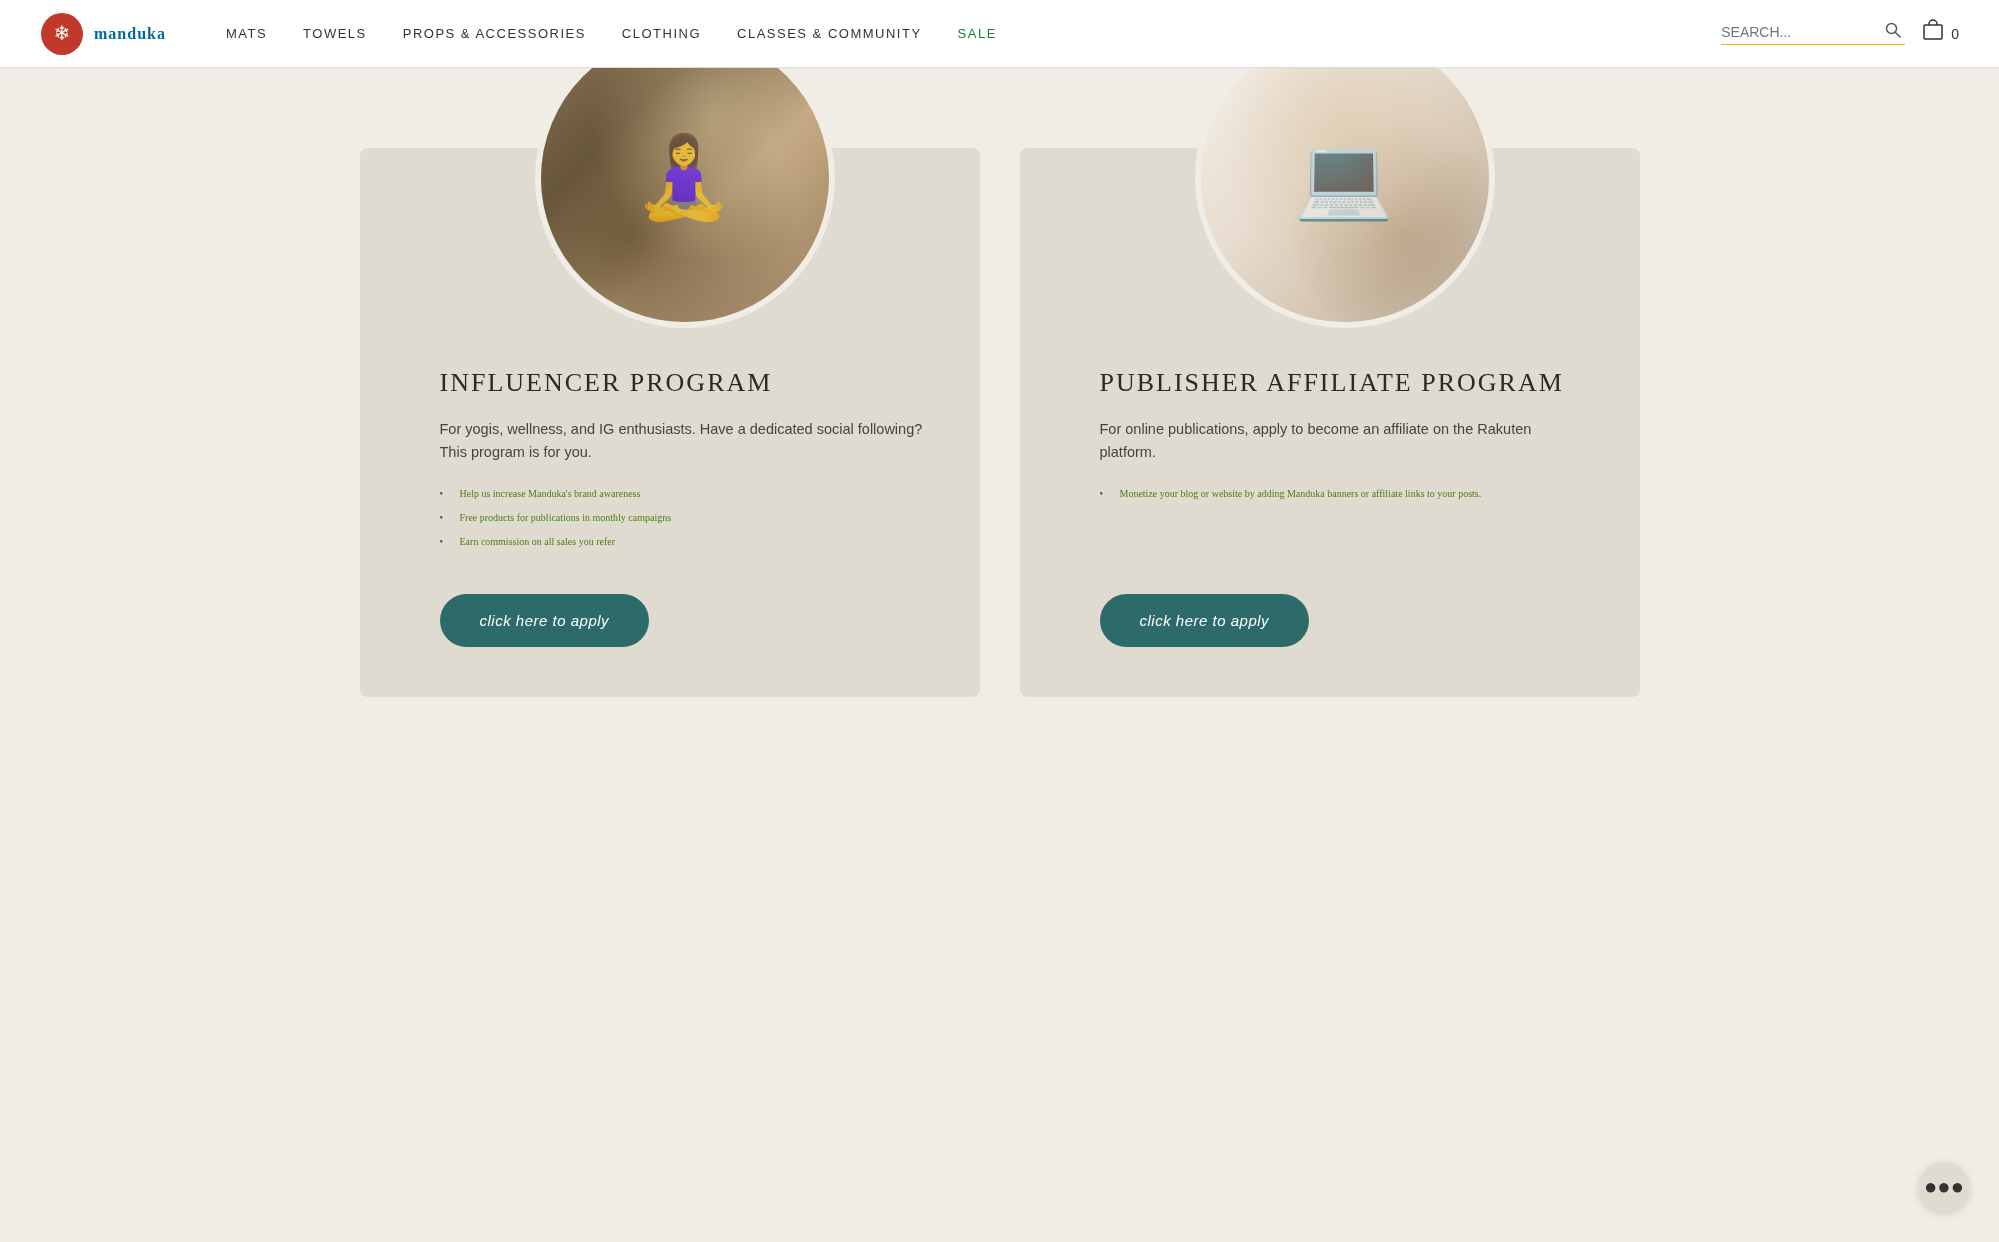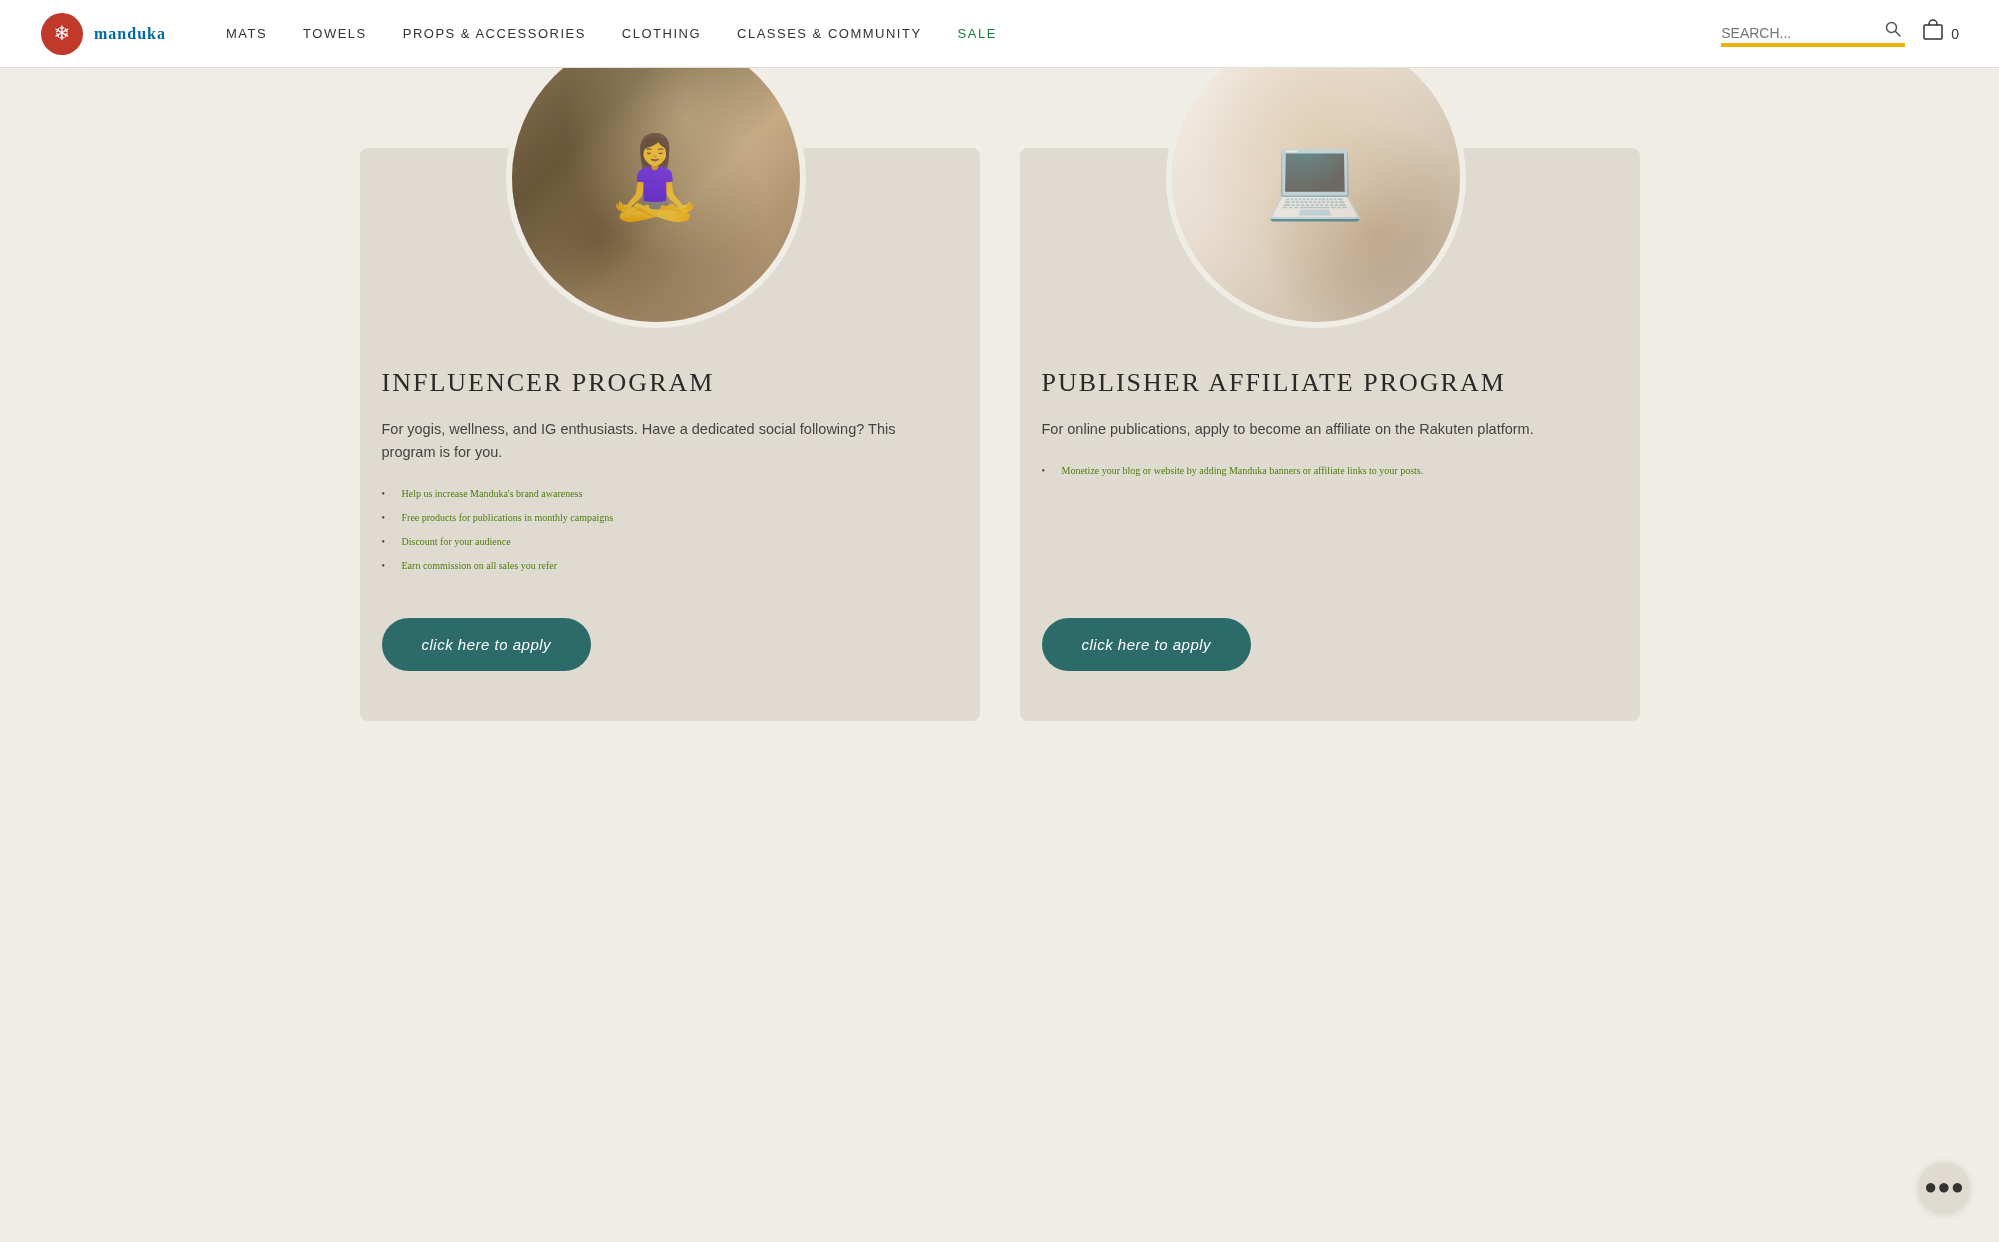--- a/index.html
+++ b/index.html
@@ -59,22 +59,22 @@
     .nav-link.sale {
       color: #15803d;
     }
     .nav-right {
       display: flex;
       align-items: center;
       gap: 16px;
     }
     .search-container {
       display: flex;
-      align-items: flex-end;
-      border-bottom: 4px solid #eab308;
+      align-items: center;
+      border-bottom: 1px solid #eab308;
       padding-bottom: 2px;
     }
     .search-input {
       border: none;
       outline: none;
       background: transparent;
       font-size: 14px;
       color: #555;
       width: 160px;
       font-family: Arial, sans-serif;
@@ -110,21 +110,21 @@
       gap: 40px;
       justify-content: center;
       max-width: 1400px;
       margin: 0 auto;
     }
 
     
     .program-card {
       background-color: #e0dbd0;
       border-radius: 8px;
-      padding: 40px 50px 50px 22px;
+      padding: 40px 50px 50px 80px;
       flex: 1;
       max-width: 620px;
       position: relative;
       display: flex;
       flex-direction: column;
     }
 
     .card-image-container {
       width: 300px;
       height: 300px;
@@ -311,21 +311,20 @@
 
   <div class="program-card">
     <div class="card-image-container">
       <div class="card-image-placeholder influencer-img"></div>
     </div>
     <h2 class="card-title">INFLUENCER PROGRAM</h2>
     <p class="card-description">For yogis, wellness, and IG enthusiasts. Have a dedicated social following? This program is for you.</p>
     <ul class="card-list">
       <li>Help us increase Manduka's brand awareness</li>
       <li>Free products for publications in monthly campaigns</li>
-      <li>Discount for your audience</li>
       <li>Earn commission on all sales you refer</li>
     </ul>
     <button class="apply-button">click here to apply</button>
   </div>
 
   <div class="program-card">
     <div class="card-image-container">
       <div class="card-image-placeholder publisher-img"></div>
     </div>
     <h2 class="card-title">PUBLISHER AFFILIATE PROGRAM</h2>

